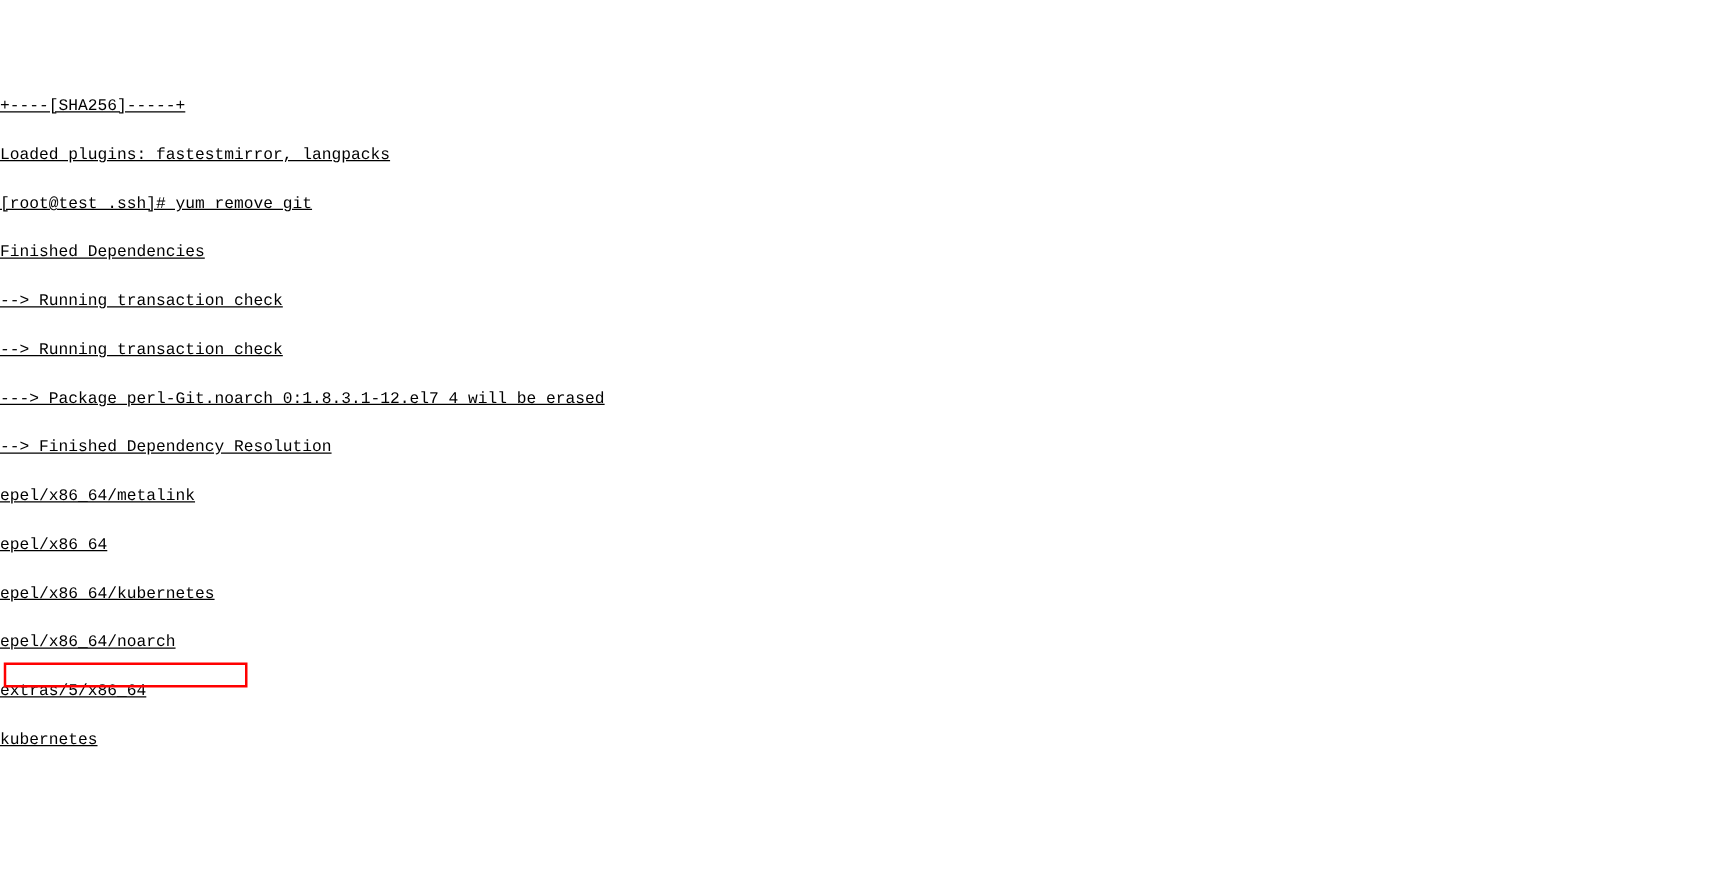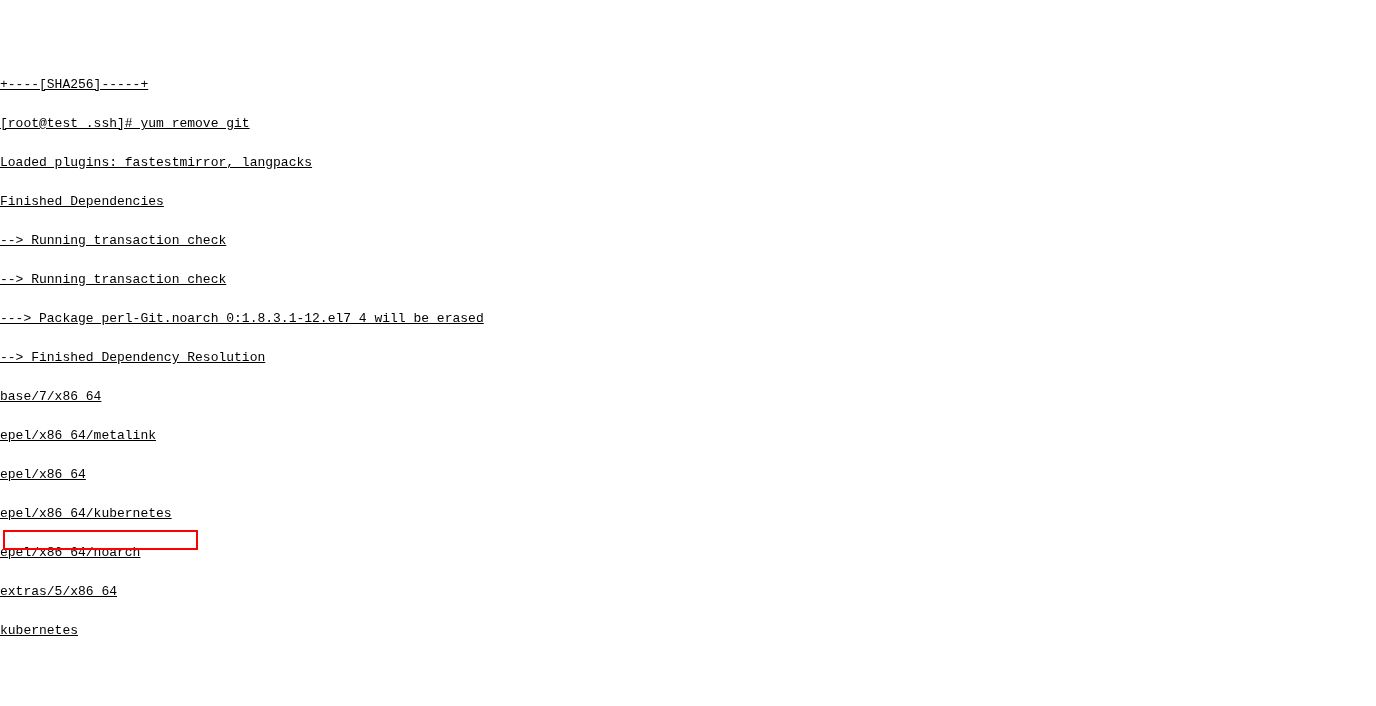--- a/index.html
+++ b/index.html
@@ -28,28 +28,27 @@
       pointer-events: none;
     }
   </style>
 </head>
 <body>
 
 
 
 <div class="terminal">
   <div class="line">+----[SHA256]-----+</div>
+  <div class="line">Loaded plugins: fastestmirror, langpacks</div>
   <div class="line">[root@test .ssh]# yum remove git</div>
-  <div class="line">Loaded plugins: fastestmirror, langpacks</div>
   <div class="line">Finished Dependencies</div>
   <div class="line">--&gt; Running transaction check</div>
   <div class="line">--&gt; Running transaction check</div>
   <div class="line">---&gt; Package perl-Git.noarch 0:1.8.3.1-12.el7_4 will be erased</div>
   <div class="line">--&gt; Finished Dependency Resolution</div>
-  <div class="line">base/7/x86_64</div>
   <div class="line">epel/x86_64/metalink</div>
   <div class="line">epel/x86_64</div>
   <div class="line">epel/x86_64/kubernetes</div>
   <div class="line">epel/x86_64/noarch</div>
   <div class="line">extras/5/x86_64</div>
   <div class="line">kubernetes</div>
   
   
   
   

